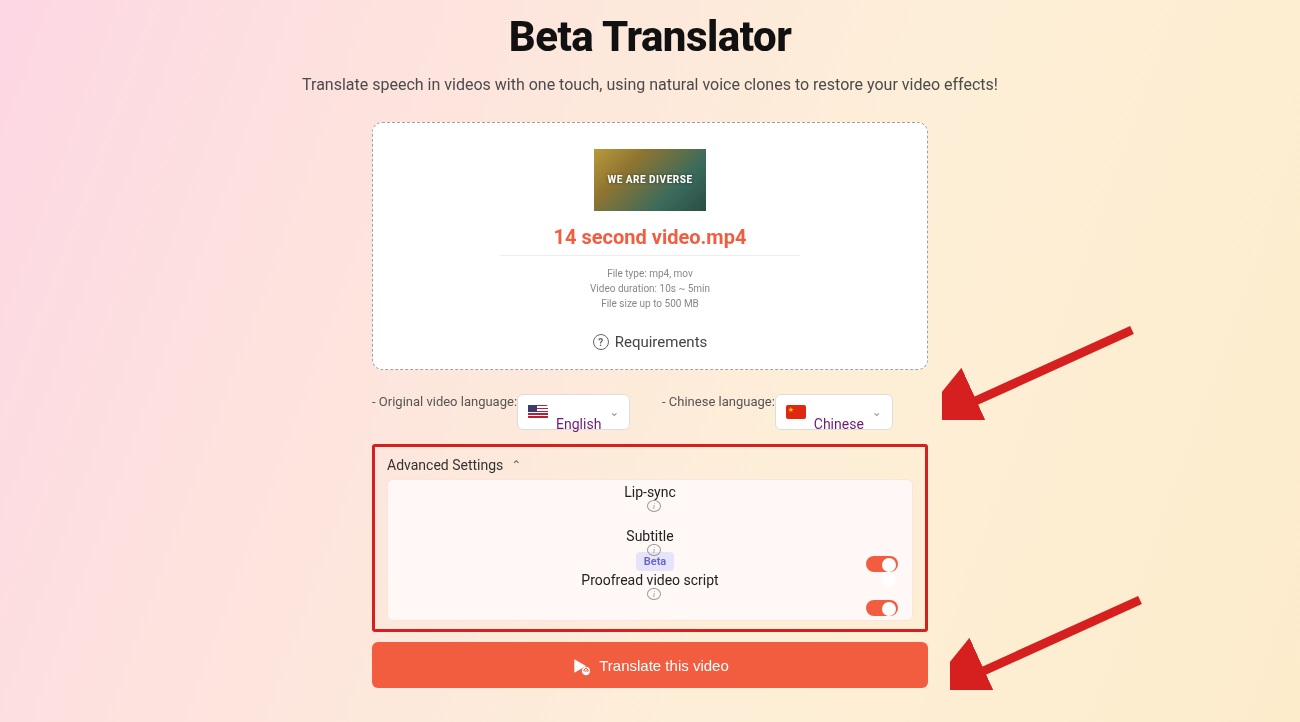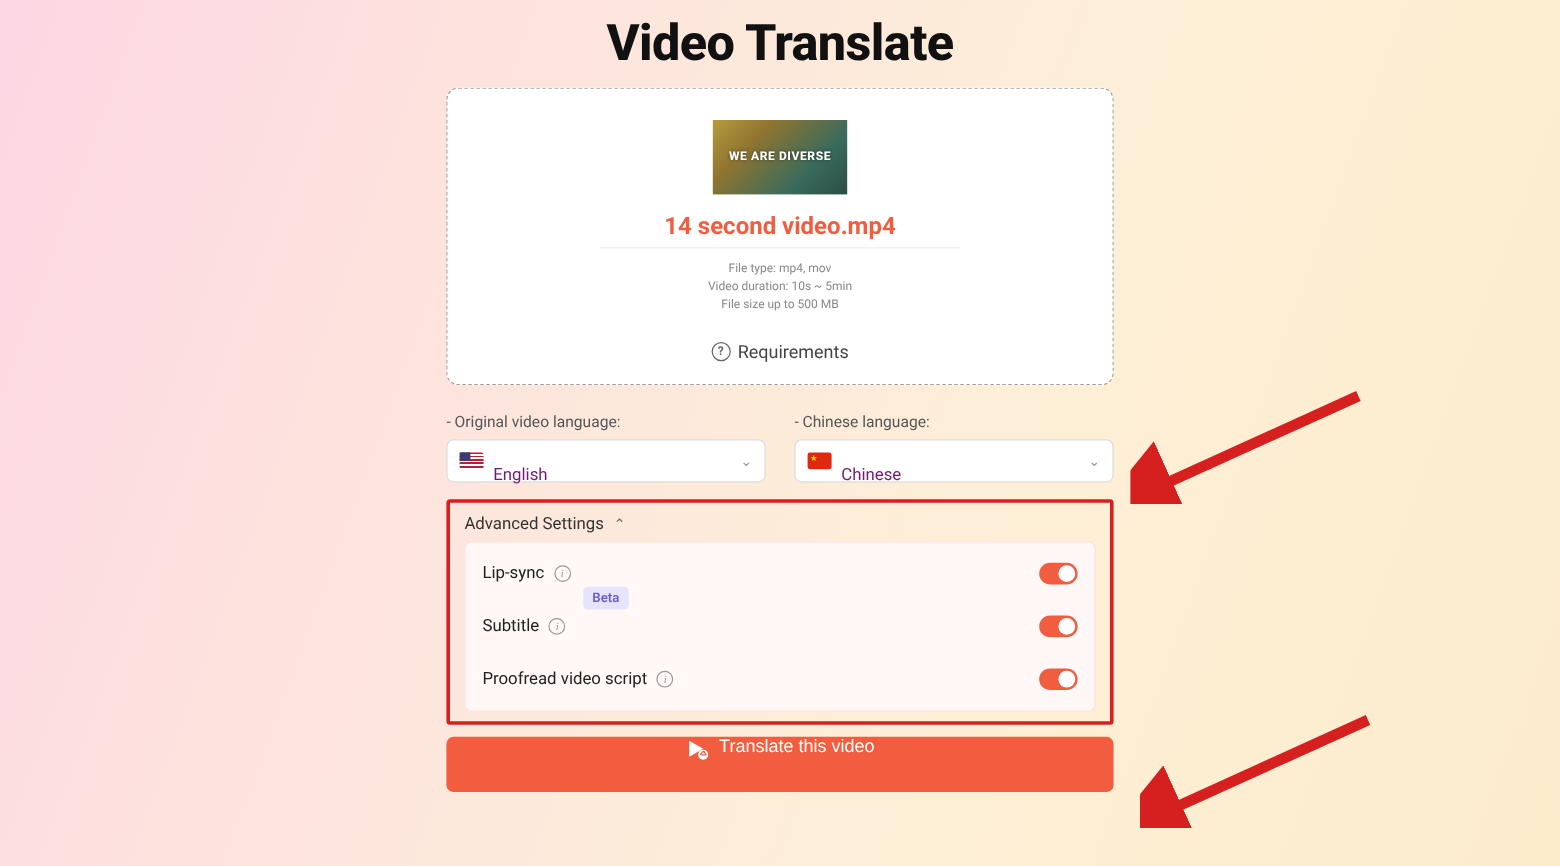--- a/index.html
+++ b/index.html
@@ -23,21 +23,21 @@
     font-weight: 800;
     color: #111;
     letter-spacing: -0.5px;
   }
   .page-subtitle {
     margin-top: 14px;
     font-size: 16px;
     color: #4b4b4b;
   }
   .upload-card {
-    margin-top: 12px;
+    margin-top: 28px;
     width: 556px;
     background: #fff;
     border: 1.5px dashed #a0a0a0;
     border-radius: 10px;
     padding: 26px 30px 18px;
     display: flex;
     flex-direction: column;
     align-items: center;
   }
   .thumb {
@@ -98,21 +98,21 @@
   }
   .lang-row {
     margin-top: 24px;
     width: 556px;
     display:flex;
     gap: 24px;
   }
   .lang-col {
     flex:1;
     display:flex;
-    flex-direction:column;
+    flex-direction:row;
   }
   .lang-label {
     font-size:13px;
     color:#555;
     margin-bottom:6px;
   }
   .lang-select {
     background:#fff;
     border:1px solid #ddd;
     border-radius:6px;
@@ -182,20 +182,21 @@
   .adv-body {
     background:#fff8f6;
     border-radius:6px;
     padding: 4px 14px;
     border:1px solid #fce4dd;
   }
   .adv-row {
     display:flex;
     align-items:center;
     height:44px;
+    flex-direction:column;
   }
   .adv-row-label {
     font-size:14px;
     color:#222;
   }
   .info-sm {
     margin-left:8px;
     width:14px;height:14px;
     border:1.3px solid #999;
     border-radius:50%;
@@ -237,40 +238,42 @@
     margin-top: 10px;
     width: 556px;
     height: 46px;
     background:#f25d3f;
     border:none;
     border-radius:6px;
     color:#fff;
     font-size:15px;
     font-weight:500;
     display:flex;
+    align-items:center;
     justify-content:center;
     gap:10px;
     cursor:pointer;
   }
   .btn-icon {
     position:relative;
     width:18px;height:18px;
   }
   .arrow {
     position:absolute;
     pointer-events:none;
   }
   .arrow svg { display:block; }
 </style>
 </head>
 <body>
 
 <div class="container">
 
-  <h1 class="page-title">Video Translate</h1>
+  <h1 class="page-title">Beta Translator</h1>
+  <p class="page-subtitle">Translate speech in videos with one touch, using natural voice clones to restore your video effects!</p>
 
   <div class="upload-card">
     <div class="thumb">
       <span class="thumb-text">WE ARE DIVERSE</span>
     </div>
     <div class="file-name">14 second video.mp4</div>
     <div class="divider"></div>
     <div class="file-meta">
       <div>File type: mp4, mov</div>
       <div>Video duration: 10s ~ 5min</div>

